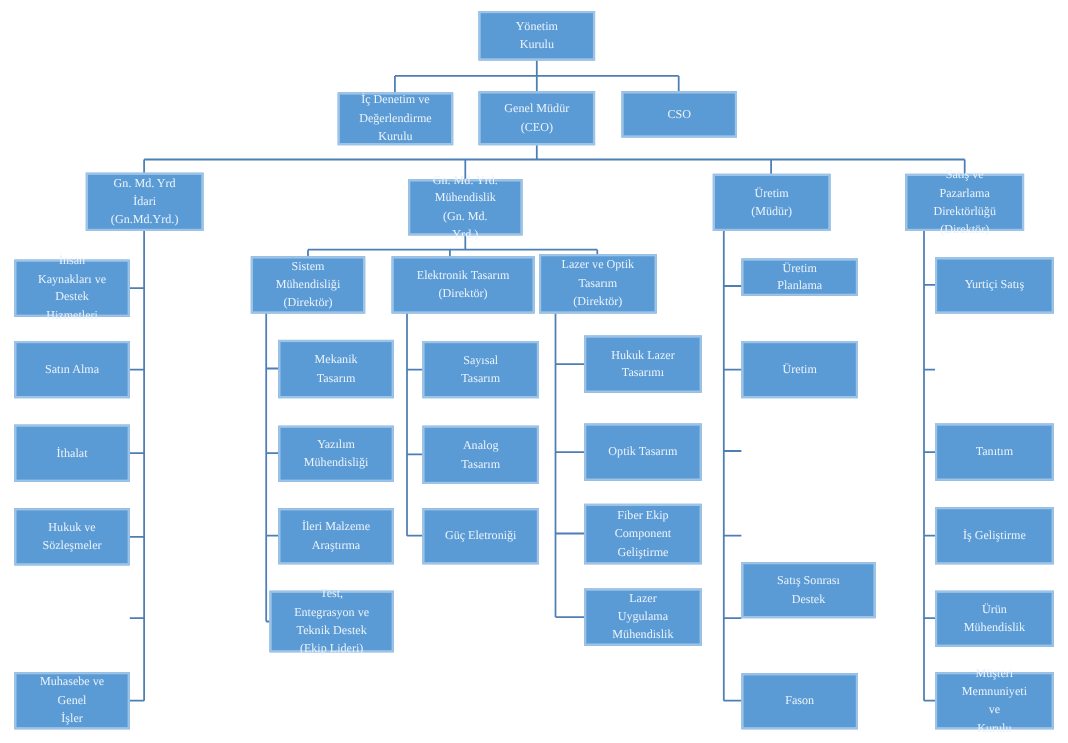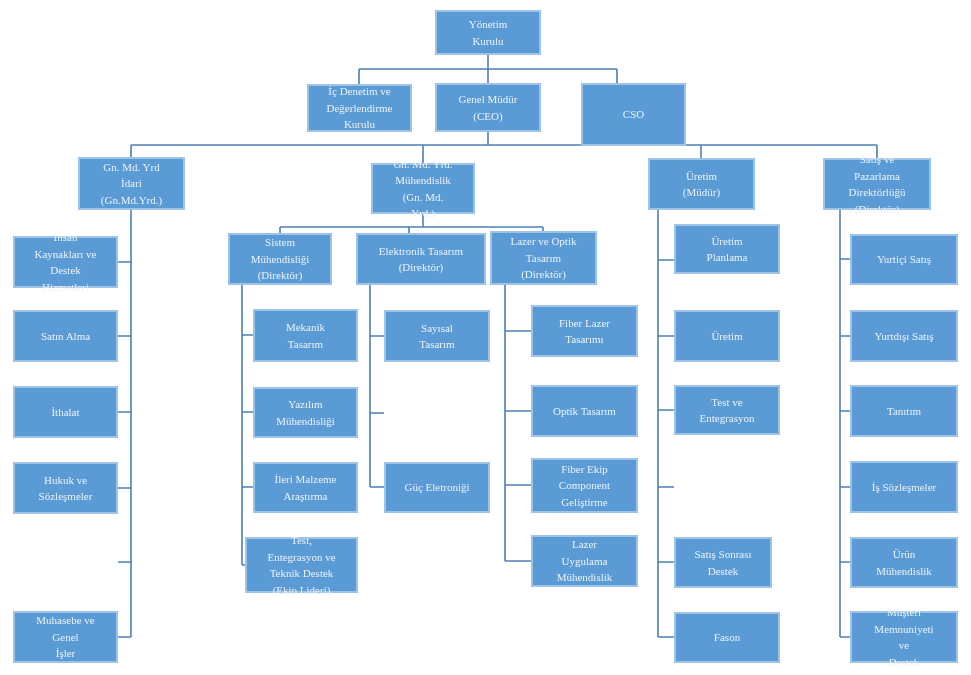--- a/index.html
+++ b/index.html
@@ -50,21 +50,21 @@
              M840 210 V637 M840 259 H850 M840 336 H850 M840 411 H850 M840 487 H850 M840 562 H850 M840 637 H850"></path>
   </svg>
 
   <div class="node" style="left:435px;top:10px;width:106px;height:45px">Yönetim Kurulu</div>
 
   <div class="node" style="left:307px;top:84px;width:105px;height:48px">İç Denetim ve
 Değerlendirme
 Kurulu</div>
   <div class="node" style="left:435px;top:83px;width:106px;height:49px">Genel Müdür
 (CEO)</div>
-  <div class="node" style="left:581px;top:83px;width:105px;height:63px">CSO</div>
+  <div class="node" style="left:565px;top:83px;width:105px;height:42px">CSO</div>
 
   <div class="node" style="left:78px;top:157px;width:107px;height:53px">Gn. Md. Yrd
 İdari
 (Gn.Md.Yrd.)</div>
   <div class="node" style="left:371px;top:163px;width:104px;height:51px">Gn. Md. Yrd.
 Mühendislik
 (Gn. Md. Yrd.)</div>
   <div class="node" style="left:648px;top:158px;width:107px;height:52px">Üretim
 (Müdür)</div>
   <div class="node" style="left:823px;top:158px;width:108px;height:52px">Satış ve Pazarlama
@@ -91,38 +91,37 @@
   <div class="node" style="left:253px;top:309px;width:105px;height:53px">Mekanik Tasarım</div>
   <div class="node" style="left:253px;top:387px;width:105px;height:51px">Yazılım
 Mühendisliği</div>
   <div class="node" style="left:253px;top:462px;width:105px;height:51px">İleri Malzeme
 Araştırma</div>
   <div class="node" style="left:245px;top:537px;width:113px;height:56px">Test, Entegrasyon ve
 Teknik Destek
 (Ekip Lideri)</div>
 
   <div class="node" style="left:384px;top:310px;width:106px;height:52px">Sayısal Tasarım</div>
+  <div class="node" style="left:384px;top:387px;width:106px;height:53px">Analog Tasarım</div>
   <div class="node" style="left:384px;top:462px;width:106px;height:51px">Güç Eletroniği</div>
 
-  <div class="node" style="left:531px;top:305px;width:107px;height:52px">Fiber Lazer Tasarımı</div>
+  <div class="node" style="left:531px;top:305px;width:107px;height:52px">Hukuk Lazer Tasarımı</div>
   <div class="node" style="left:531px;top:385px;width:107px;height:52px">Optik Tasarım</div>
   <div class="node" style="left:531px;top:458px;width:107px;height:55px">Fiber Ekip
 Component
 Geliştirme</div>
   <div class="node" style="left:531px;top:535px;width:107px;height:52px">Lazer Uygulama
 Mühendislik</div>
 
-  <div class="node" style="left:674px;top:224px;width:106px;height:50px">Üretim Planlama</div>
+  <div class="node" style="left:674px;top:235px;width:106px;height:34px">Üretim Planlama</div>
   <div class="node" style="left:674px;top:310px;width:106px;height:52px">Üretim</div>
-  <div class="node" style="left:674px;top:385px;width:106px;height:50px">Test ve Entegrasyon</div>
-  <div class="node" style="left:674px;top:537px;width:98px;height:51px">Satış Sonrası Destek</div>
+  <div class="node" style="left:674px;top:511px;width:122px;height:51px">Satış Sonrası Destek</div>
   <div class="node" style="left:674px;top:612px;width:106px;height:51px">Fason</div>
 
   <div class="node" style="left:850px;top:234px;width:108px;height:51px">Yurtiçi Satış</div>
-  <div class="node" style="left:850px;top:310px;width:108px;height:52px">Yurtdışı Satış</div>
   <div class="node" style="left:850px;top:385px;width:108px;height:52px">Tanıtım</div>
-  <div class="node" style="left:850px;top:461px;width:108px;height:52px">İş Sözleşmeler</div>
+  <div class="node" style="left:850px;top:461px;width:108px;height:52px">İş Geliştirme</div>
   <div class="node" style="left:850px;top:537px;width:108px;height:51px">Ürün Mühendislik</div>
   <div class="node" style="left:850px;top:611px;width:108px;height:52px">Müşteri
 Memnuniyeti ve
-Destek</div>
+Kurulu</div>
 
 </div>
 
 </body></html>

